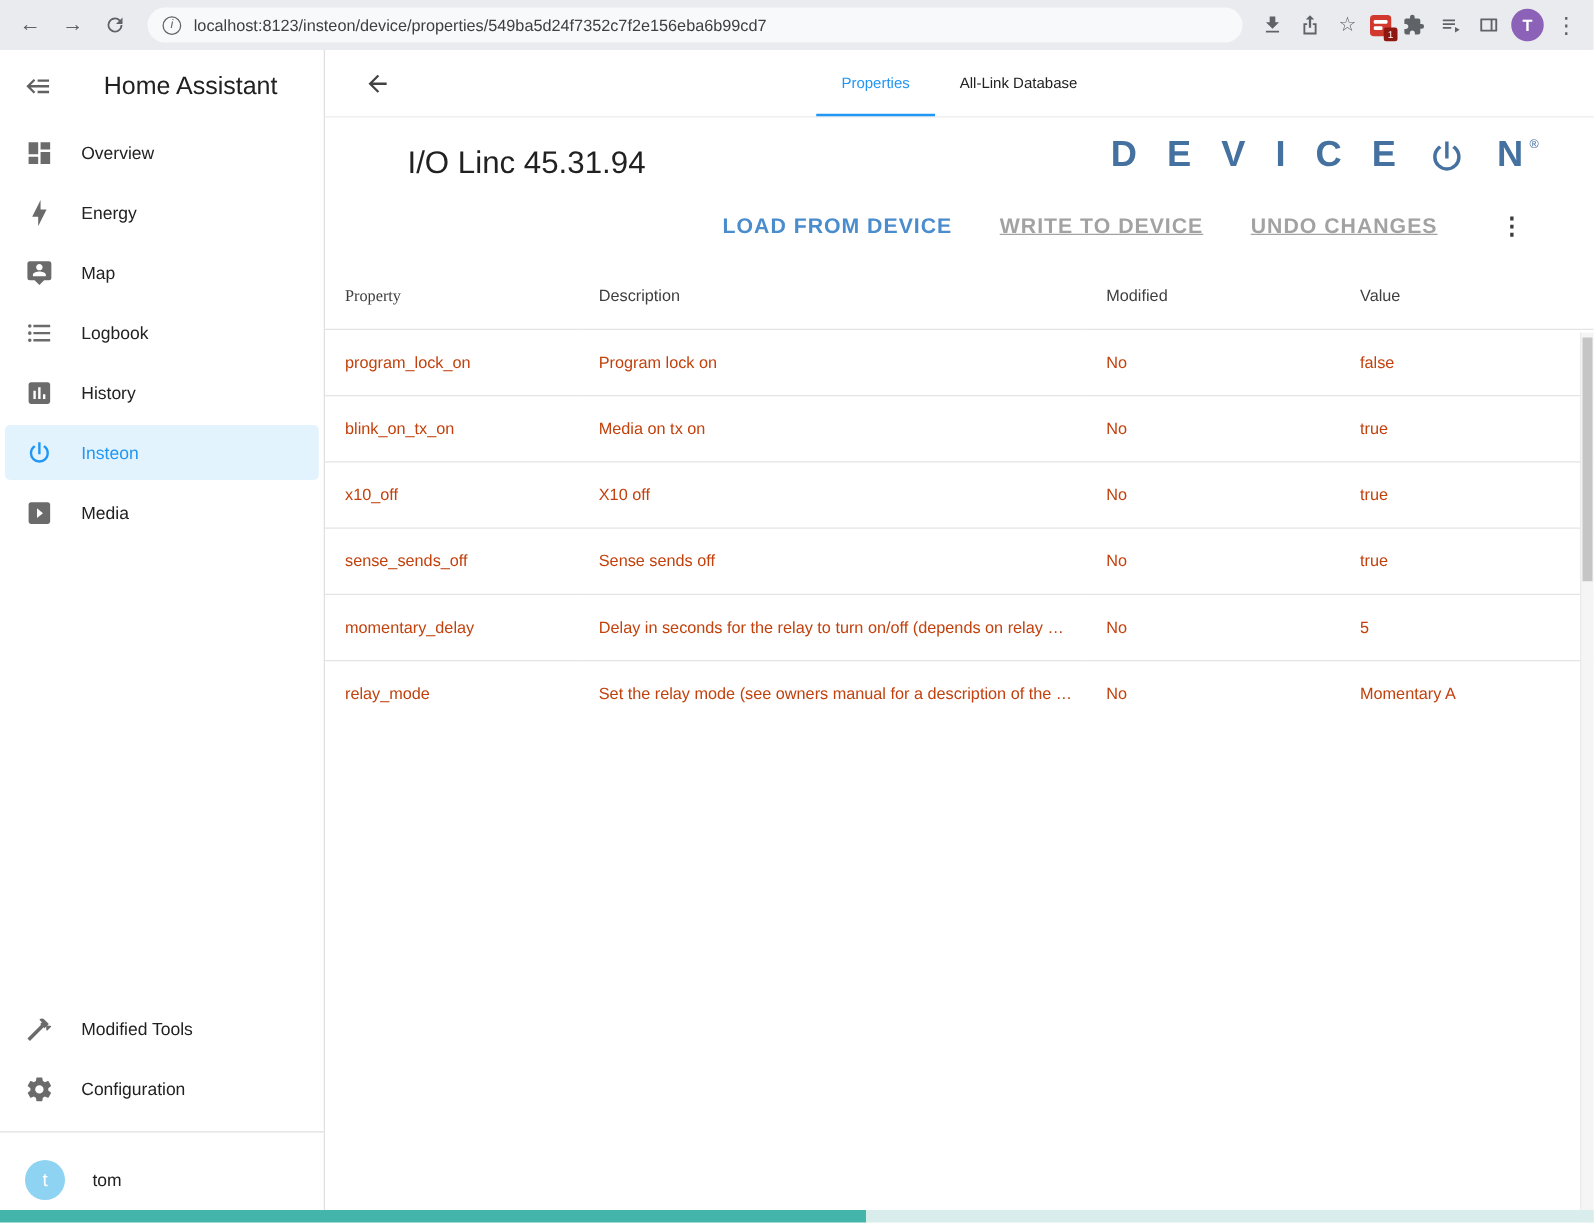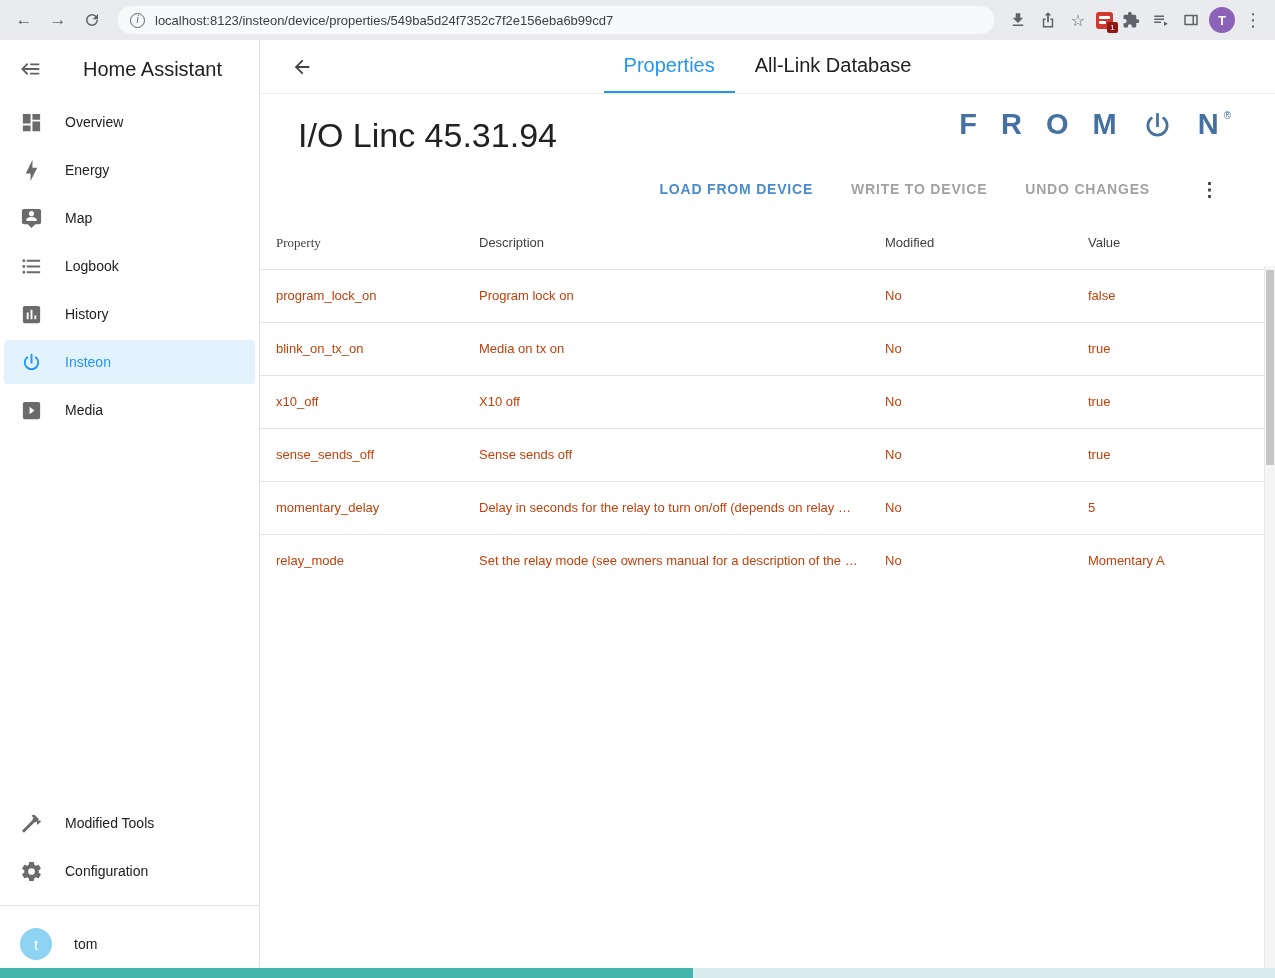--- a/index.html
+++ b/index.html
@@ -46,37 +46,37 @@
   .user-avatar { width:32px; height:32px; border-radius:50%; background:var(--user-avatar-blue,#8ed3f1); color:#fff;
                  display:flex; align-items:center; justify-content:center; font-size:15px; flex:0 0 auto; }
   .sb-user { height:52px; margin-bottom:8px; }
 
   
   .main { flex:1; display:flex; flex-direction:column; position:relative; min-width:0; }
   .main-header { height:54px; border-bottom:1px solid #ececec; display:flex; align-items:center; position:relative; flex:0 0 auto; }
   .back-btn { margin-left:28px; width:28px; height:28px; display:flex; align-items:center; justify-content:center; cursor:pointer; z-index:2; }
   .back-btn svg { width:22px; height:22px; fill:#424242; }
   .tabs { position:absolute; left:0; right:0; top:0; bottom:0; display:flex; justify-content:center; }
-  .tab { display:flex; align-items:center; padding:0 20px; font-size:20px; color:#212121; cursor:pointer;
+  .tab { display:flex; align-items:center; padding:0 20px; font-size:12px; color:#212121; cursor:pointer;
          border-bottom:2px solid transparent; }
   .tab.active { color:var(--accent-blue,#2196f3); border-bottom-color:var(--accent-blue,#2196f3); }
 
   .content { flex:1; position:relative; }
   .title-row { display:flex; justify-content:space-between; align-items:flex-start; padding:14px 44px 0 38px; }
-  .device-title { font-size:34px; color:#212121; font-weight:400; padding-top:8px; }
+  .device-title { font-size:25px; color:#212121; font-weight:400; padding-top:8px;margin-left:28px; }
   .brand { display:flex; align-items:flex-start; color:var(--brand-blue,#44719f); font-weight:600; font-size:29px; }
   .brand-prefix { letter-spacing:24px; }
   .brand-power { width:33px; height:33px; fill:var(--brand-blue,#44719f); margin:1px 24px 0 0; }
   .brand-reg { font-size:10px; margin-left:5px; margin-top:2px; font-weight:400; }
 
   .actions-row { display:flex; justify-content:flex-end; align-items:center; gap:22px; padding:20px 50px 14px 0; }
-  .action-btn { background:none; border:none; font-family:inherit; font-size:14px; font-weight:bold;
+  .action-btn { background:none; border:none; font-family:inherit; font-size:17px; font-weight:bold;
                 letter-spacing:0.8px; text-transform:uppercase; padding:6px 8px; cursor:pointer; }
   .action-btn.primary { color:var(--action-blue,#4a8ccc); }
-  .action-btn.disabled { color:var(--disabled-grey,#a2a2a2); cursor:default; }
+  .action-btn.disabled { color:var(--disabled-grey,#a2a2a2); cursor:default;text-decoration:underline; }
   .overflow-btn { font-size:19px; color:#3c3c3c; margin-left:14px; cursor:pointer; padding:0 6px; font-weight:bold; }
 
   table.props { width:100%; border-collapse:collapse; table-layout:fixed; }
   table.props th { text-align:left; font-weight:400; color:#3f3f3f; font-size:13px; height:52px; padding-left:16px; }
   table.props td { color:#c2410c; font-size:13px; height:53px; padding-left:16px; border-top:1px solid #e4e4e4;
                    white-space:nowrap; overflow:hidden; }
   .col-property { width:20%;font-family:Liberation Serif, serif; } .col-description { width:40%; } .col-modified { width:20%; } .col-value { width:20%; }
 
   
   .scrollbar-track { position:absolute; right:0; top:226px; bottom:0; width:11px; background:#f5f5f5;
@@ -223,21 +223,21 @@
       <nav class="tabs">
         <div class="tab active">Properties</div>
         <div class="tab">All-Link Database</div>
       </nav>
     </header>
 
     <section class="content">
       <div class="title-row">
         <h1 class="device-title">I/O Linc 45.31.94</h1>
         <div class="brand">
-          <span class="brand-prefix">FROM</span>
+          <span class="brand-prefix">DEVICE</span>
           <svg class="brand-power" viewBox="0 0 24 24">
               <path d="M16.56,5.44L15.11,6.89C16.84,7.94 18,9.83 18,12A6,6 0 0,1 12,18A6,6 0 0,1 6,12C6,9.83 7.16,7.94 8.88,6.88L7.44,5.44C5.36,6.88 4,9.28 4,12A8,8 0 0,0 12,20A8,8 0 0,0 20,12C20,9.28 18.64,6.88 16.56,5.44M13,3H11V13H13V3Z"></path>
             </svg>
           <span>N</span>
           <span class="brand-reg">®</span>
         </div>
       </div>
 
       <div class="actions-row">
         <button class="action-btn primary">LOAD FROM DEVICE</button>

